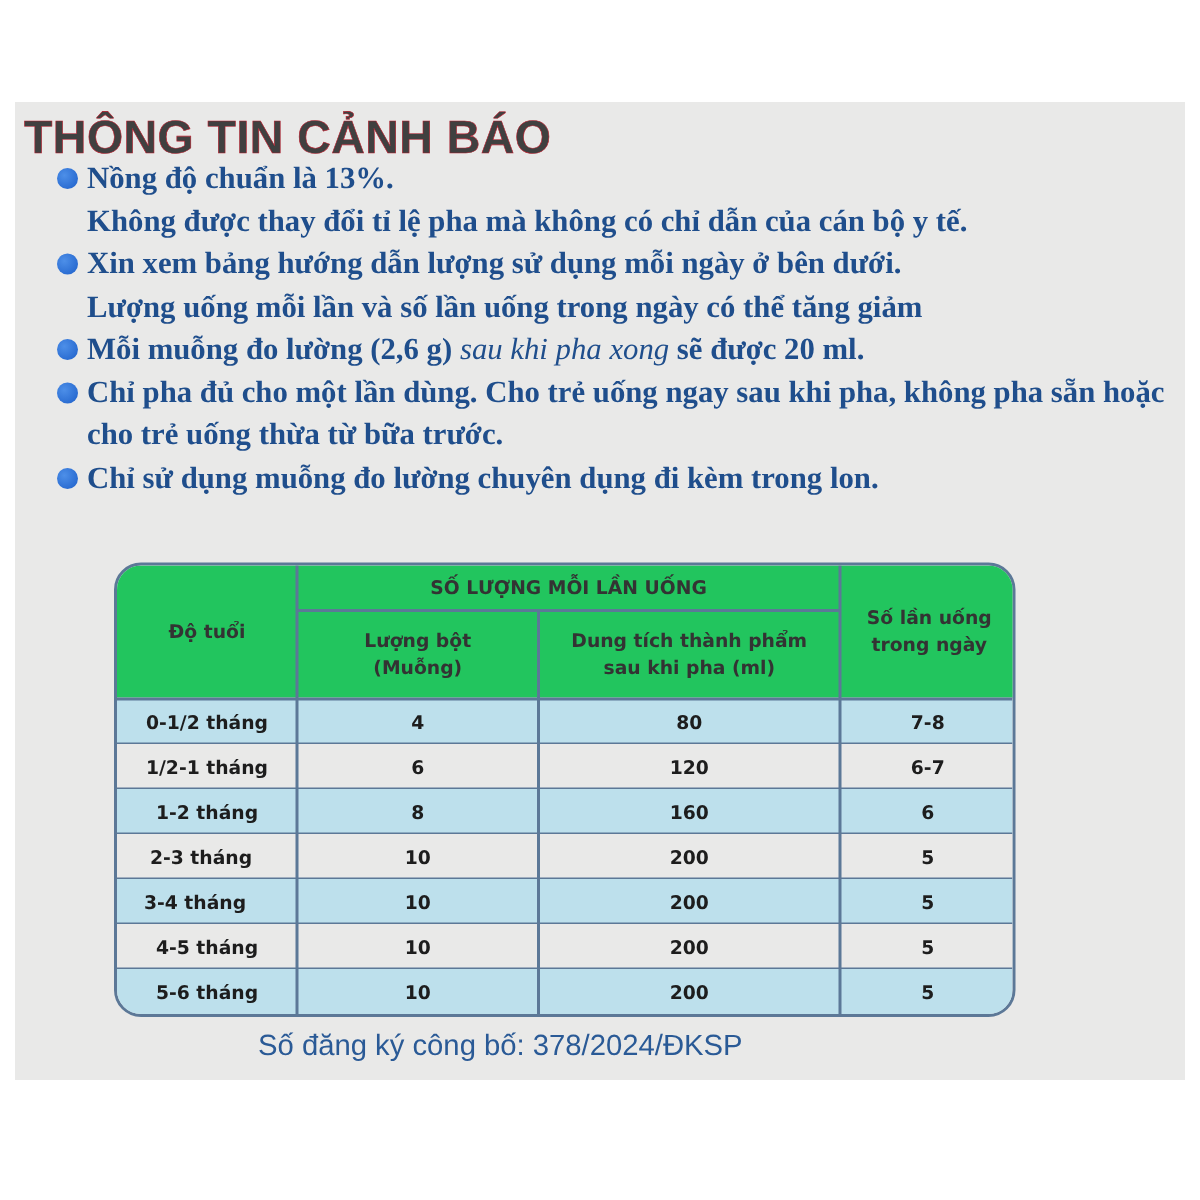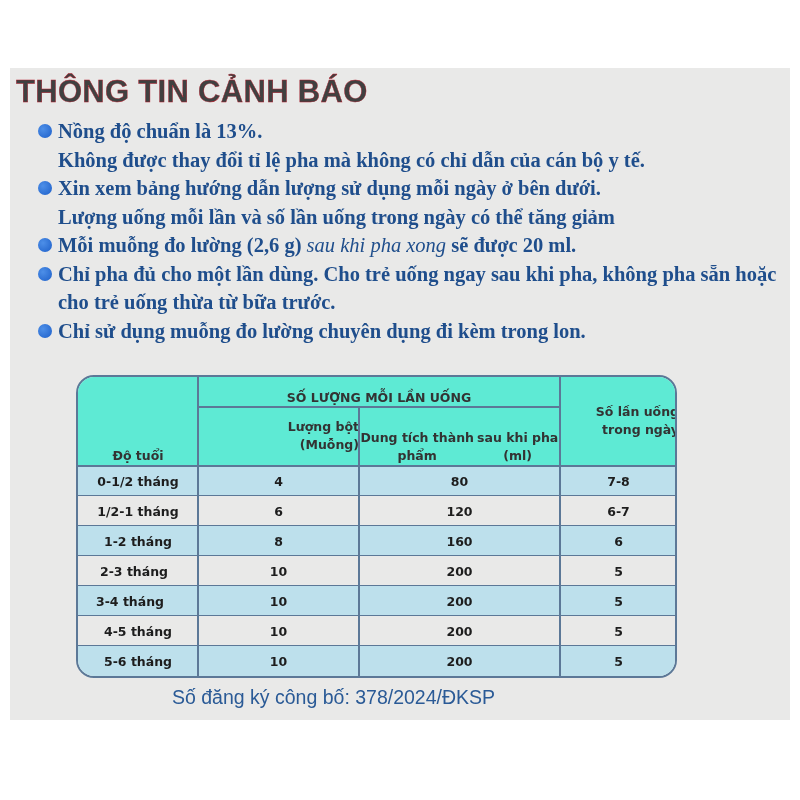--- a/index.html
+++ b/index.html
@@ -11,21 +11,21 @@
     position: absolute; left: 10px; top: 68px; width: 780px; height: 652px;
     background: #e9e9e8;
   }
   .title {
     position: absolute; left: 16px; top: 74px; margin: 0;
     font-family: "Liberation Sans", sans-serif; font-weight: bold;
     font-size: 31px; color: #404040; letter-spacing: 0.3px;
     -webkit-text-stroke: 0.4px #b81d2c;
   }
   .bullets {
-    position: absolute; left: 38px; top: 117px; width: 760px;
+    position: absolute; left: 38px; top: 105px; width: 760px;
     color: #1f4e8c; font-weight: bold; font-size: 20.5px; line-height: 28.5px;
   }
   .bline { display: flex; align-items: center; white-space: nowrap; }
   .dot {
     display: inline-block; width: 14px; height: 14px; border-radius: 50%;
     background: radial-gradient(circle at 35% 35%, #4d8fe8, #1d5fc9);
     margin-right: 6px; flex: none;
   }
   .indent { padding-left: 20px; }
   .ital { font-style: italic; font-weight: normal; }
@@ -33,21 +33,21 @@
   .table {
     position: absolute; left: 76px; top: 375px; width: 601px; height: 303px;
     border: 2px solid #5c7897; border-radius: 18px; overflow: hidden;
     font-family: "DejaVu Sans", sans-serif; font-size: 12px; color: #222;
     box-sizing: border-box;
   }
   .cell {
     position: absolute; box-sizing: border-box; display: flex; align-items: center; justify-content: center;
     text-align: center; line-height: 18px;
   }
-  .hdr { background: #5eead4; color: #333; font-weight: 600; font-size: 12.5px; align-items: flex-end; }
+  .hdr { background: #22c55e; color: #333; font-weight: 600; font-size: 12.5px; }
   .vline { position: absolute; top: 0; bottom: 0; width: 2px; background: #5c7897; }
   .hline { position: absolute; height: 2px; background: #5c7897; }
   .row { position: absolute; left: 0; right: 0; height: 30px; }
   .row.blue { background: #bde0ec; padding-left: 24px; }
   .row.gray { background: #e9e9e8; }
   .row .c { position: absolute; top: 0; height: 30px; display: flex; align-items: center; justify-content: center; font-weight: bold; font-size: 12.5px; color: #1d1d1d; }
 
   .regno {
     position: absolute; left: 172px; top: 686px; margin: 0;
     font-family: "Liberation Sans", sans-serif; font-size: 19.5px; color: #2a5a96;
@@ -103,21 +103,21 @@
   <div class="cell hdr" style="left:0;top:0;width:120px;height:88px;">
     <span>Độ tuổi</span>
   </div>
   <div class="cell hdr" style="left:120px;top:0;width:362px;height:30px;">
     <span>SỐ LƯỢNG MỖI LẦN UỐNG</span>
   </div>
   <div class="cell hdr" style="left:120px;top:30px;width:161px;height:58px;flex-direction:column;">
     <span>Lượng bột</span>
     <span>(Muỗng)</span>
   </div>
-  <div class="cell hdr" style="left:281px;top:30px;width:201px;height:58px;flex-direction:row;">
+  <div class="cell hdr" style="left:281px;top:30px;width:201px;height:58px;flex-direction:column;">
     <span>Dung tích thành phẩm</span>
     <span>sau khi pha (ml)</span>
   </div>
   <div class="cell hdr" style="left:482px;top:0;width:119px;height:88px;flex-direction:column;">
     <span>Số lần uống</span>
     <span>trong ngày</span>
   </div>
 
   <div class="row blue" style="top:89px;">
     <div class="c" style="left:0;width:120px;">0-1/2 tháng</div>

